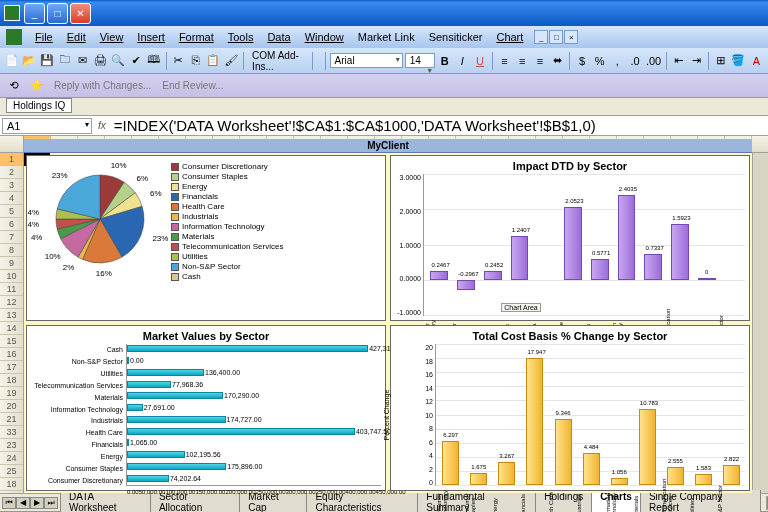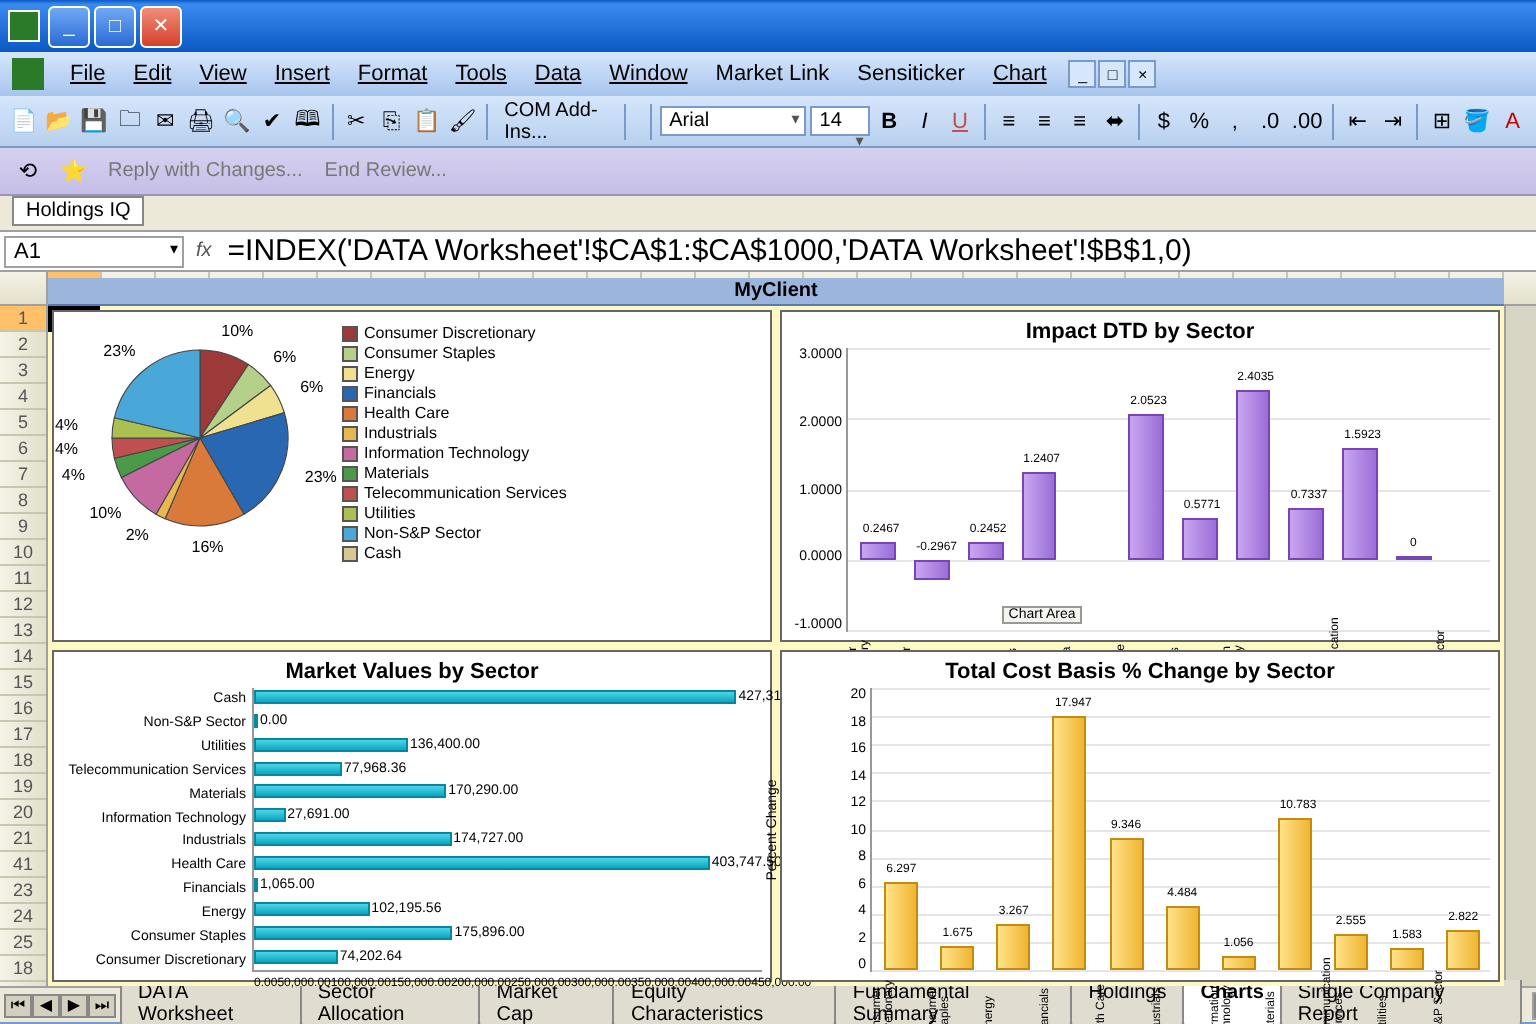--- a/index.html
+++ b/index.html
@@ -237,21 +237,21 @@
       <div class="rowhead">12</div>
       <div class="rowhead">13</div>
       <div class="rowhead">14</div>
       <div class="rowhead">15</div>
       <div class="rowhead">16</div>
       <div class="rowhead">17</div>
       <div class="rowhead">18</div>
       <div class="rowhead">19</div>
       <div class="rowhead">20</div>
       <div class="rowhead">21</div>
-      <div class="rowhead">41</div>
+      <div class="rowhead">33</div>
       <div class="rowhead">23</div>
       <div class="rowhead">24</div>
       <div class="rowhead">25</div>
       <div class="rowhead">18</div>
     </div>
   <div class="sheet">
     <div class="sel-cell"></div>
     <div class="client-title">MyClient</div>
     <div class="charts">
 

